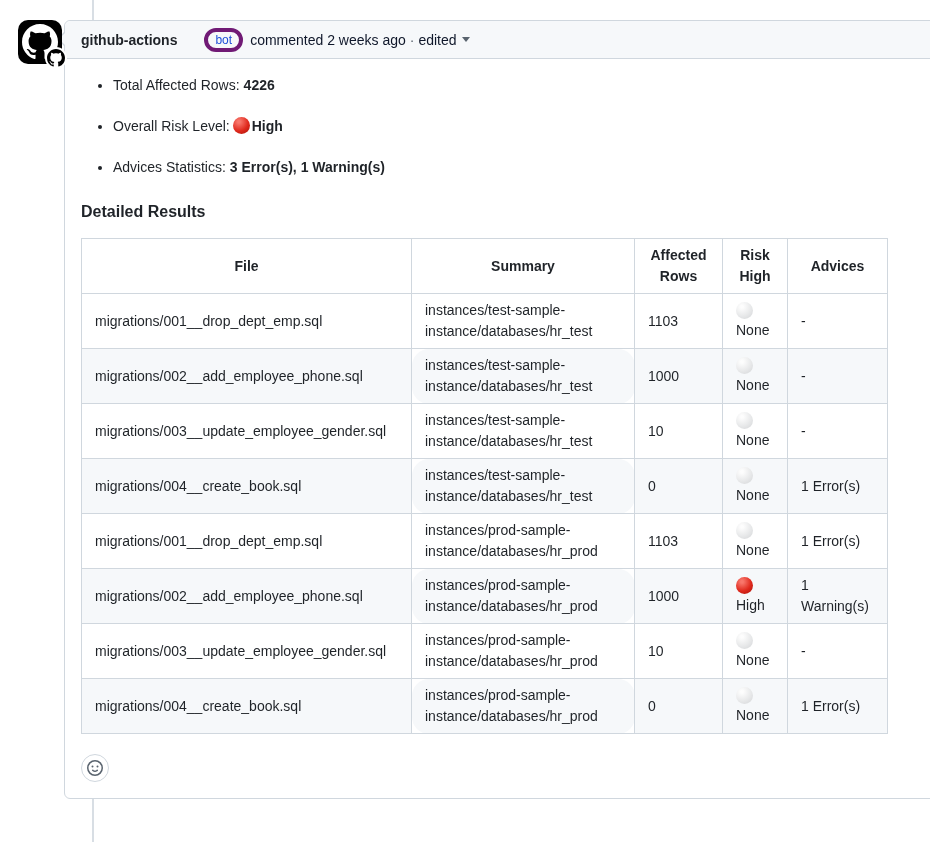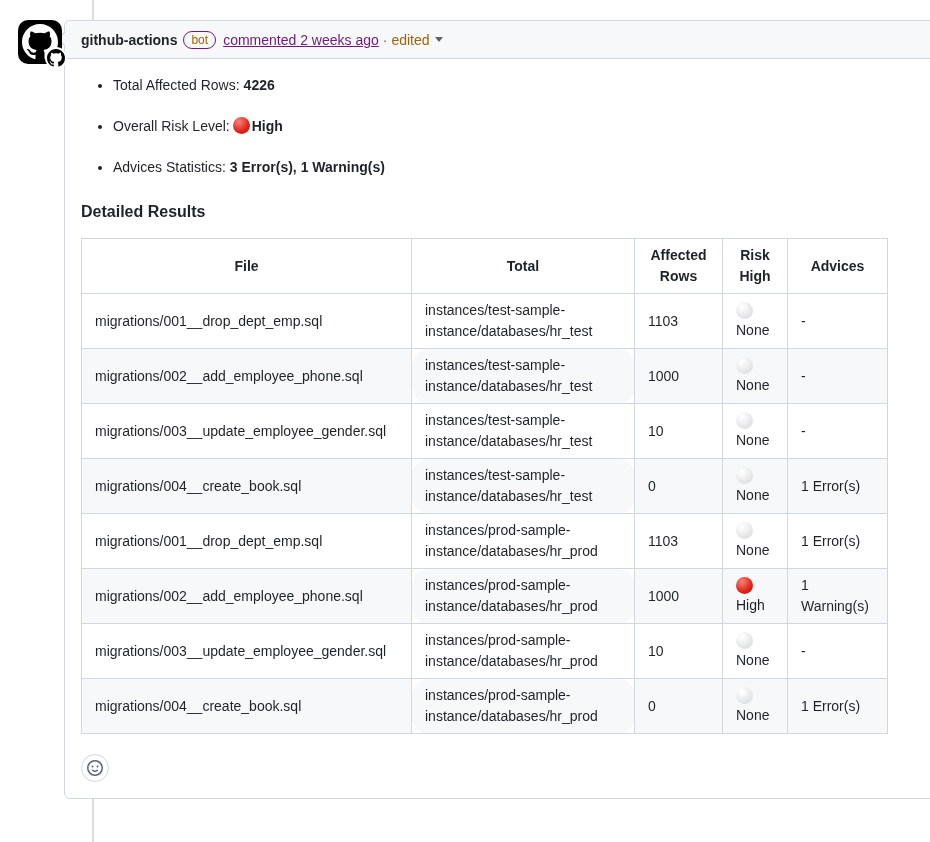--- a/index.html
+++ b/index.html
@@ -43,26 +43,26 @@
     border-width: 7px 7px 7px 0; border-color: transparent #f6f8fa transparent transparent;
   }
   .card-header {
     display: flex; align-items: center;
     background: #f6f8fa; border-bottom: 1px solid #d0d7de;
     border-radius: 6px 6px 0 0; padding: 8px 16px; height: 38px;
     font-size: 14px; color: #59636e;
   }
   .author { font-weight: 700; color: #1f2328; margin-right: 6px; cursor: pointer; }
   .bot-badge {
-    border: 1px solid #701a75; border-radius: 2em; color: #a16207;
-    font-size: 12px; line-height: 16px; padding: 0 7px; margin-right: 7px;
-  }
-  .meta { color: #701a75; text-decoration: underline; }
+    border: 4px solid #701a75; border-radius: 2em; color: #1d4ed8;
+    font-size: 12px; line-height: 16px; padding: 0 7px; margin-right: 7px; margin-left: 21px;
+  }
+  .meta { color: #0f172a; }
   .sep { margin: 0 4px; color: #59636e; }
-  .edited { color: #a16207; cursor: pointer; display: inline-flex; align-items: center; }
+  .edited { color: #0f172a; cursor: pointer; display: inline-flex; align-items: center; }
   .caret-down {
     display: inline-block; margin-left: 5px; width: 0; height: 0;
     border-left: 4px solid transparent; border-right: 4px solid transparent;
     border-top: 5px solid #59636e;
   }
   .kebab {
     margin-left: auto; background: none; border: none; cursor: pointer;
     padding: 2px; display: flex; align-items: center;
   }
   .kebab svg { fill: #59636e; }
@@ -168,21 +168,21 @@
       <colgroup>
           <col class="c-file">
           <col class="c-target">
           <col class="c-rows">
           <col class="c-risk">
           <col class="c-adv">
         </colgroup>
       <thead>
         <tr>
           <th>File</th>
-          <th>Total</th>
+          <th>Summary</th>
           <th>Affected Rows</th>
           <th>Risk High</th>
           <th>Advices</th>
         </tr>
       </thead>
       <tbody>
         <tr>
           <td>migrations/001__drop_dept_emp.sql</td>
           <td class="target-cell">instances/test-sample-
 instance/databases/hr_test</td>

